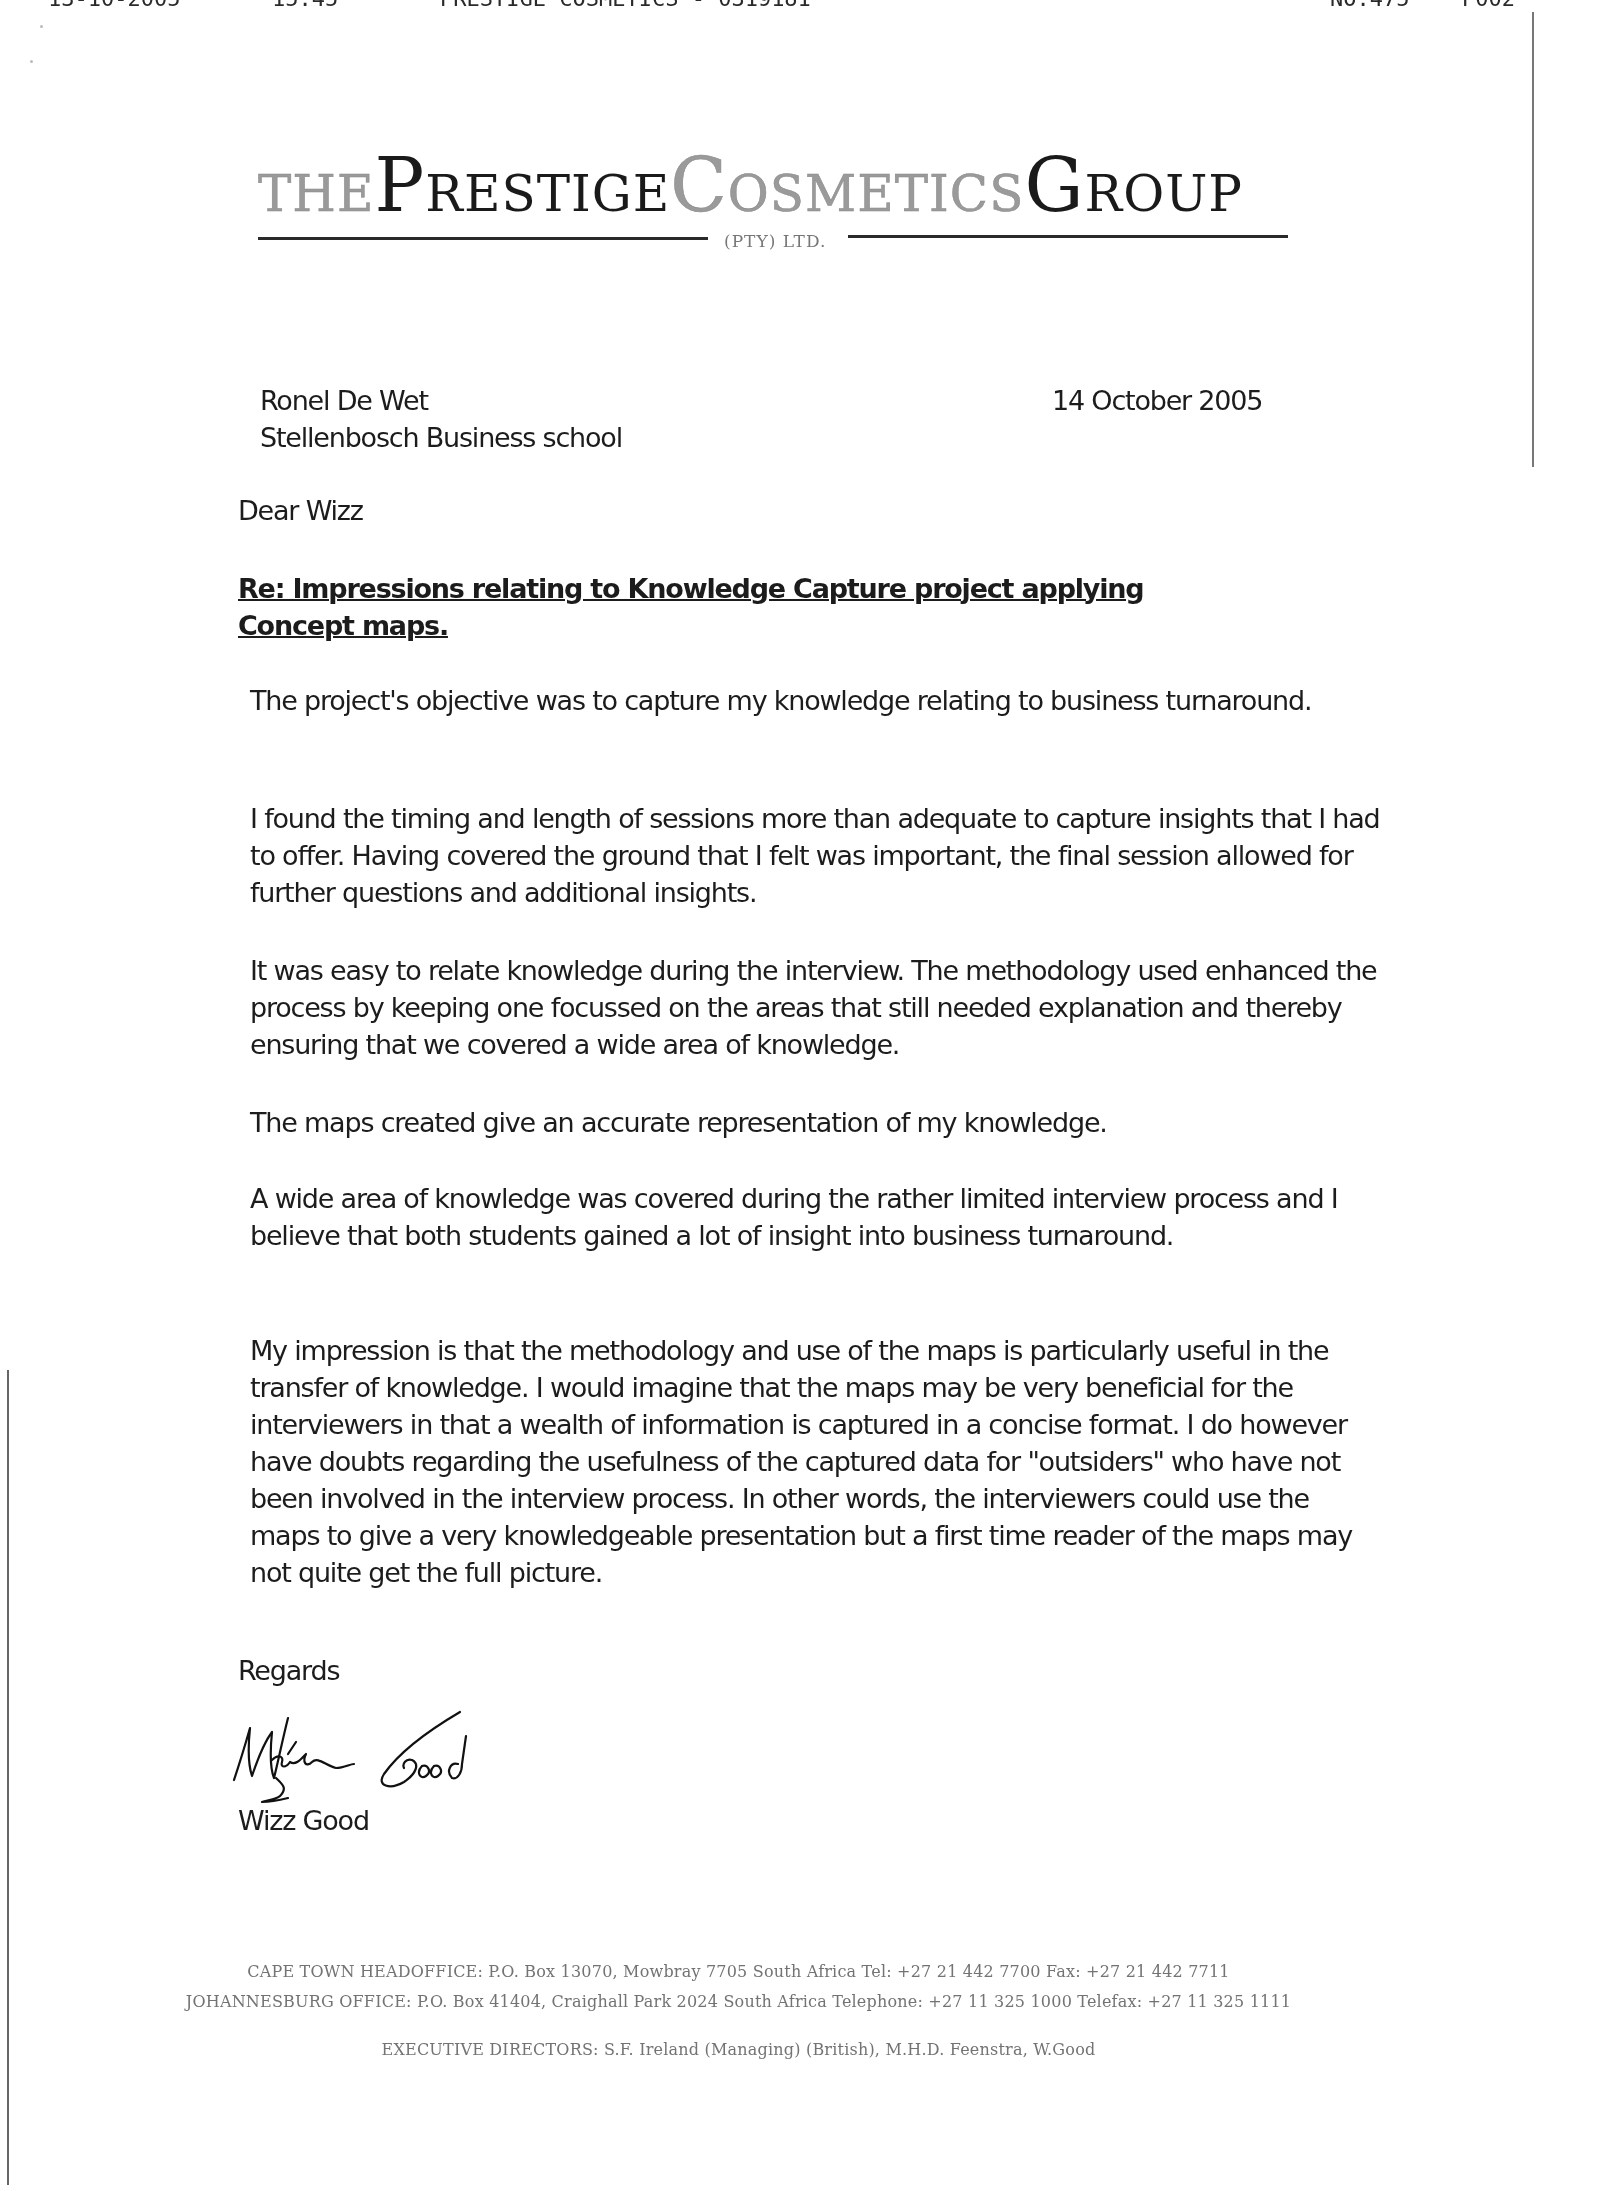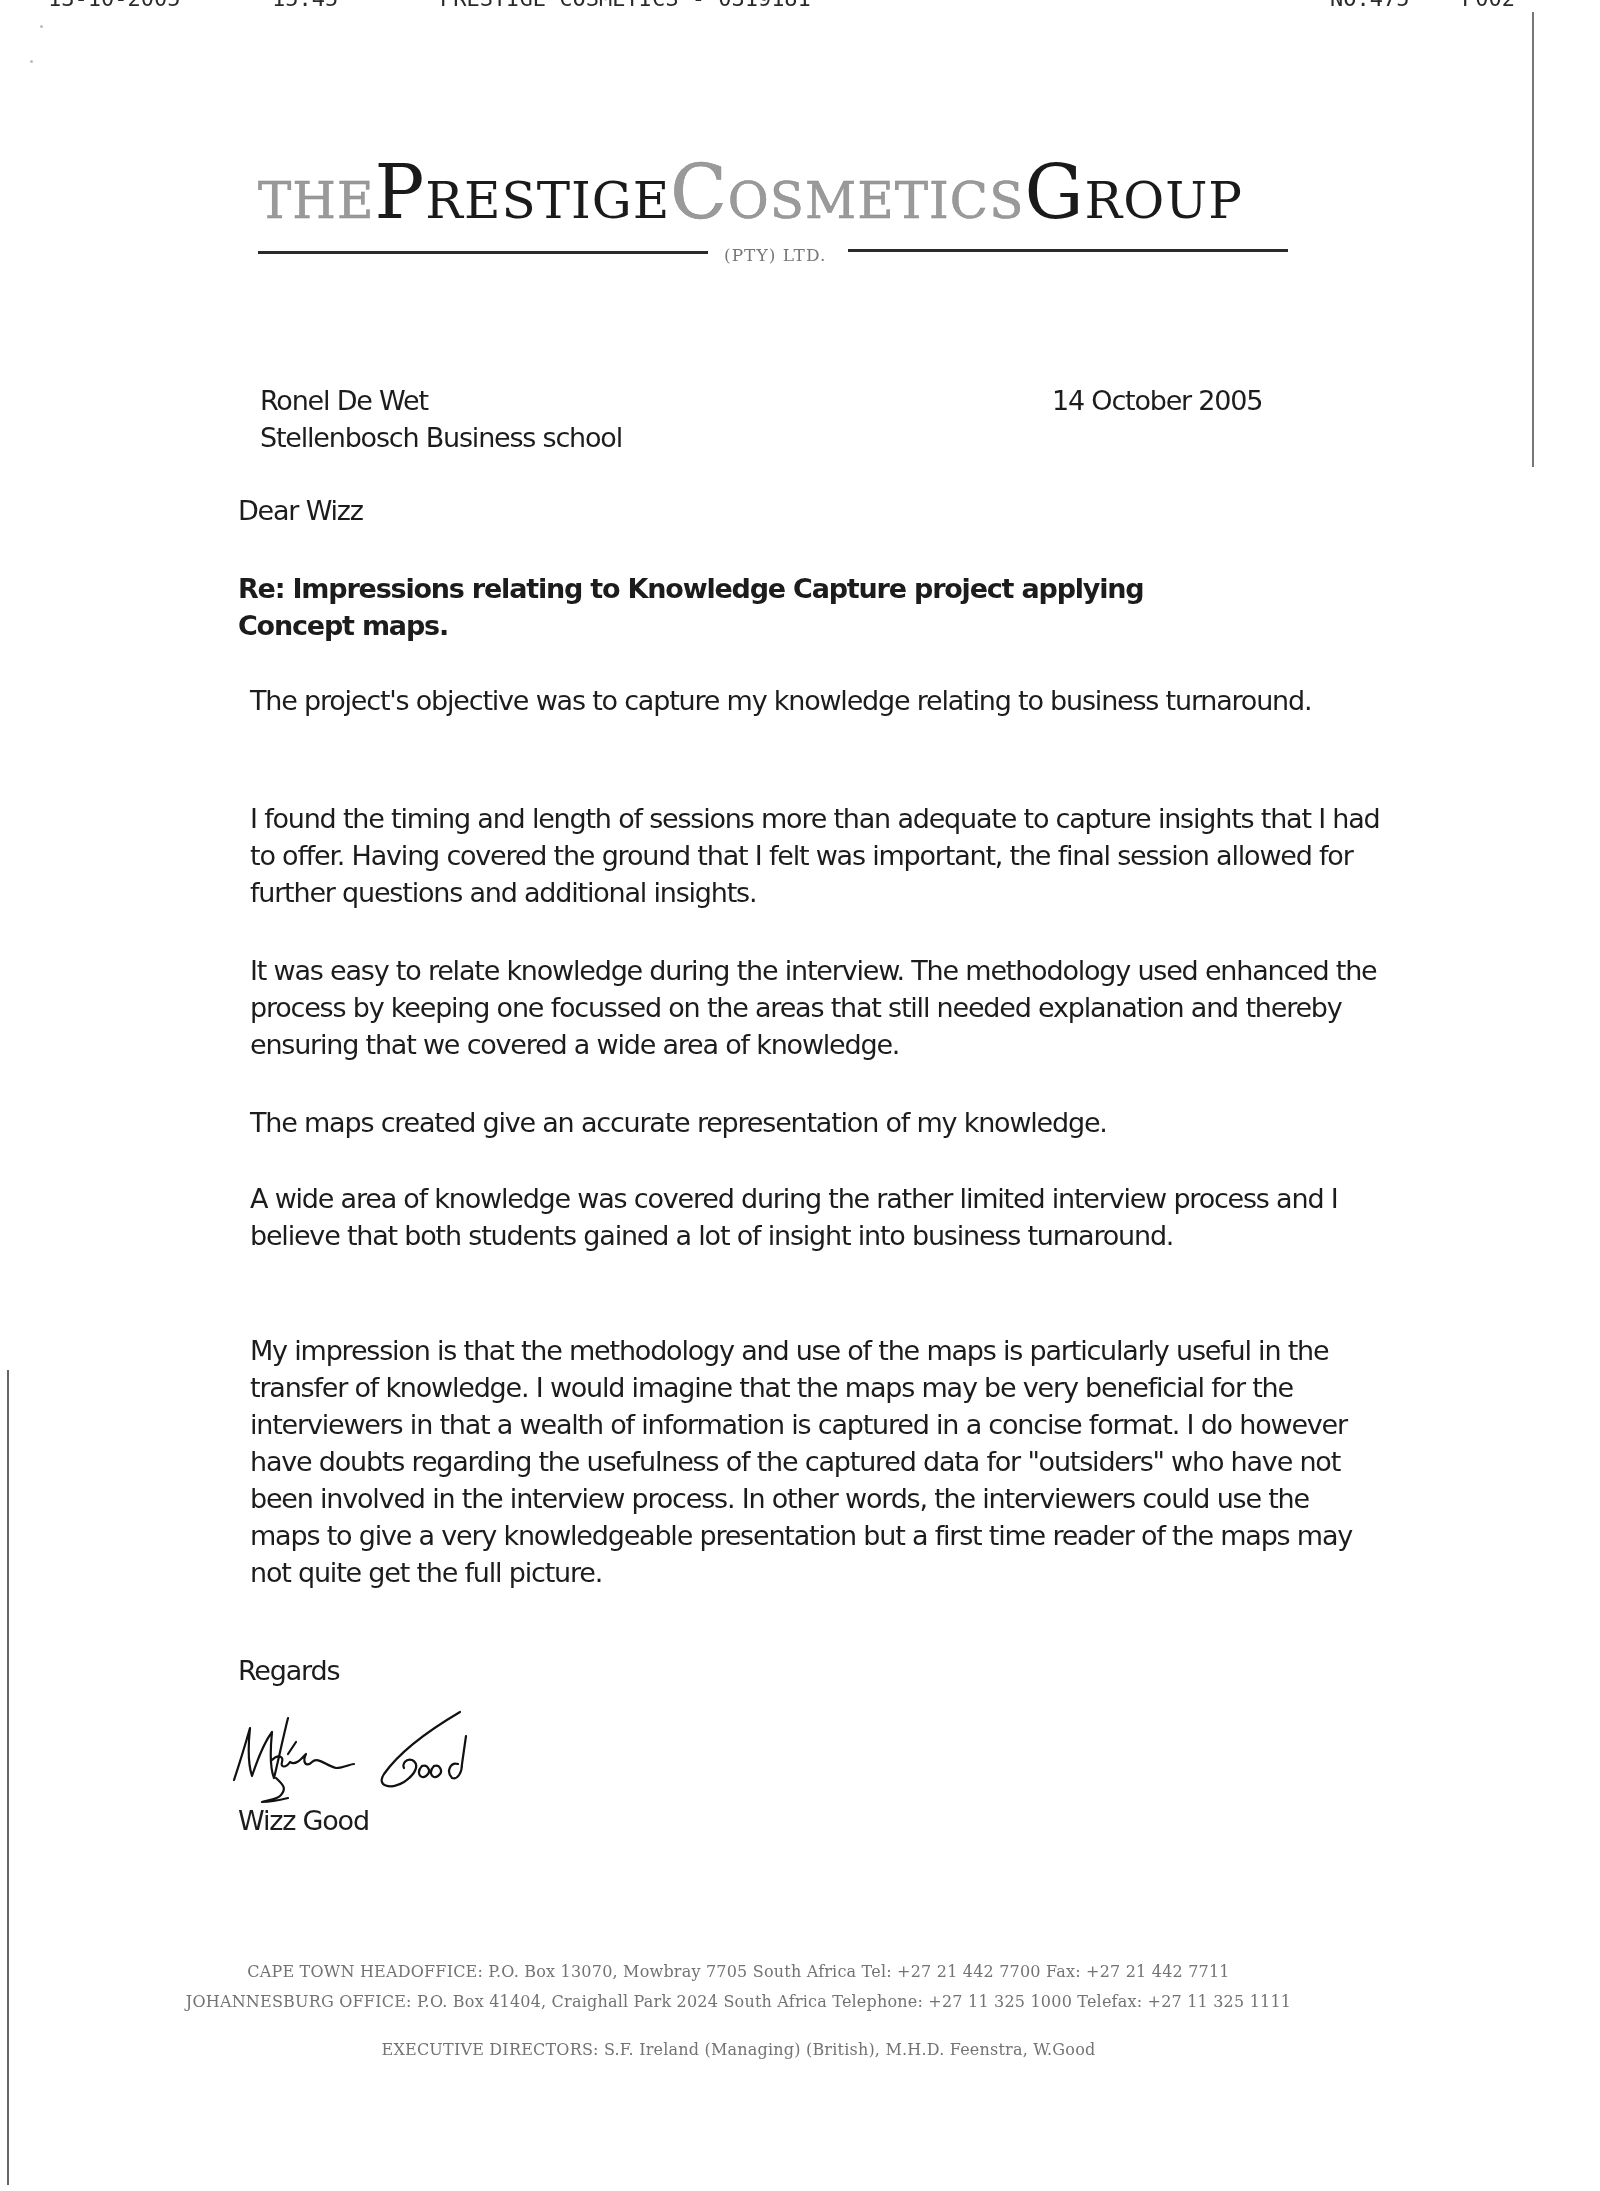--- a/index.html
+++ b/index.html
@@ -20,21 +20,21 @@
   .fax-right1 { left: 1330px; }
   .fax-right2 { left: 1462px; }
 
   .edge-line-right { position: absolute; left: 1532px; top: 12px; width: 2px; height: 455px; background: #777; }
   .edge-line-left { position: absolute; left: 7px; top: 1370px; width: 2px; height: 815px; background: #666; }
   .speck { position: absolute; width: 3px; height: 3px; background: #bbb; border-radius: 50%; }
 
   .letterhead { position: absolute; left: 258px; top: 150px; width: 1050px; }
   .lh-title {
     font-family: "DejaVu Serif", serif; font-size: 50px; letter-spacing: 1px;
-    color: #1a1a1a; white-space: nowrap; line-height: 84px;
+    color: #1a1a1a; white-space: nowrap; line-height: 70px;
   }
   .lh-title .cap { font-size: 74px; }
   .lh-title .faded { color: #9a9a9a; -webkit-text-stroke: 0.5px #888; }
   .lh-rule {
     position: relative; height: 22px; 
   }
   .lh-rule .line-l { position: absolute; left: 0; top: 8px; width: 450px; height: 3px; background: #2a2a2a; }
   .lh-rule .line-r { position: absolute; left: 590px; top: 6px; width: 440px; height: 3px; background: #2a2a2a; }
   .lh-rule .pty {
     position: absolute; left: 466px; top: 2px; font-family: "DejaVu Serif", serif;
@@ -45,21 +45,21 @@
     position: absolute; left: 238px; top: 382px; width: 1130px;
     font-family: "DejaVu Sans", sans-serif; font-size: 27px; line-height: 37px;
     letter-spacing: -1.2px; color: #1c1c1c;
   }
   .letter-body p { margin: 0; }
   .addressee { position: absolute; left: 0; top: 0; margin-left: 22px; }
   .date { position: absolute; left: 814px; top: 0; }
   .salutation { position: absolute; left: 0; top: 110px; }
   .subject {
     position: absolute; left: 0; top: 188px; width: 1000px;
-    font-weight: bold; text-decoration-thickness: 2px;
+    font-weight: bold; text-decoration: underline; text-decoration-thickness: 2px;
   }
   .para { position: absolute; left: 12px; width: 1130px; }
   .p1 { top: 300px; }
   .p2 { top: 418px; }
   .p3 { top: 570px; }
   .p4 { top: 722px; }
   .p5 { top: 798px; }
   .p6 { top: 950px; }
   .closing { position: absolute; left: 0; top: 1270px; }
   .signature { position: absolute; left: -12px; top: 1310px; width: 260px; height: 120px; }

